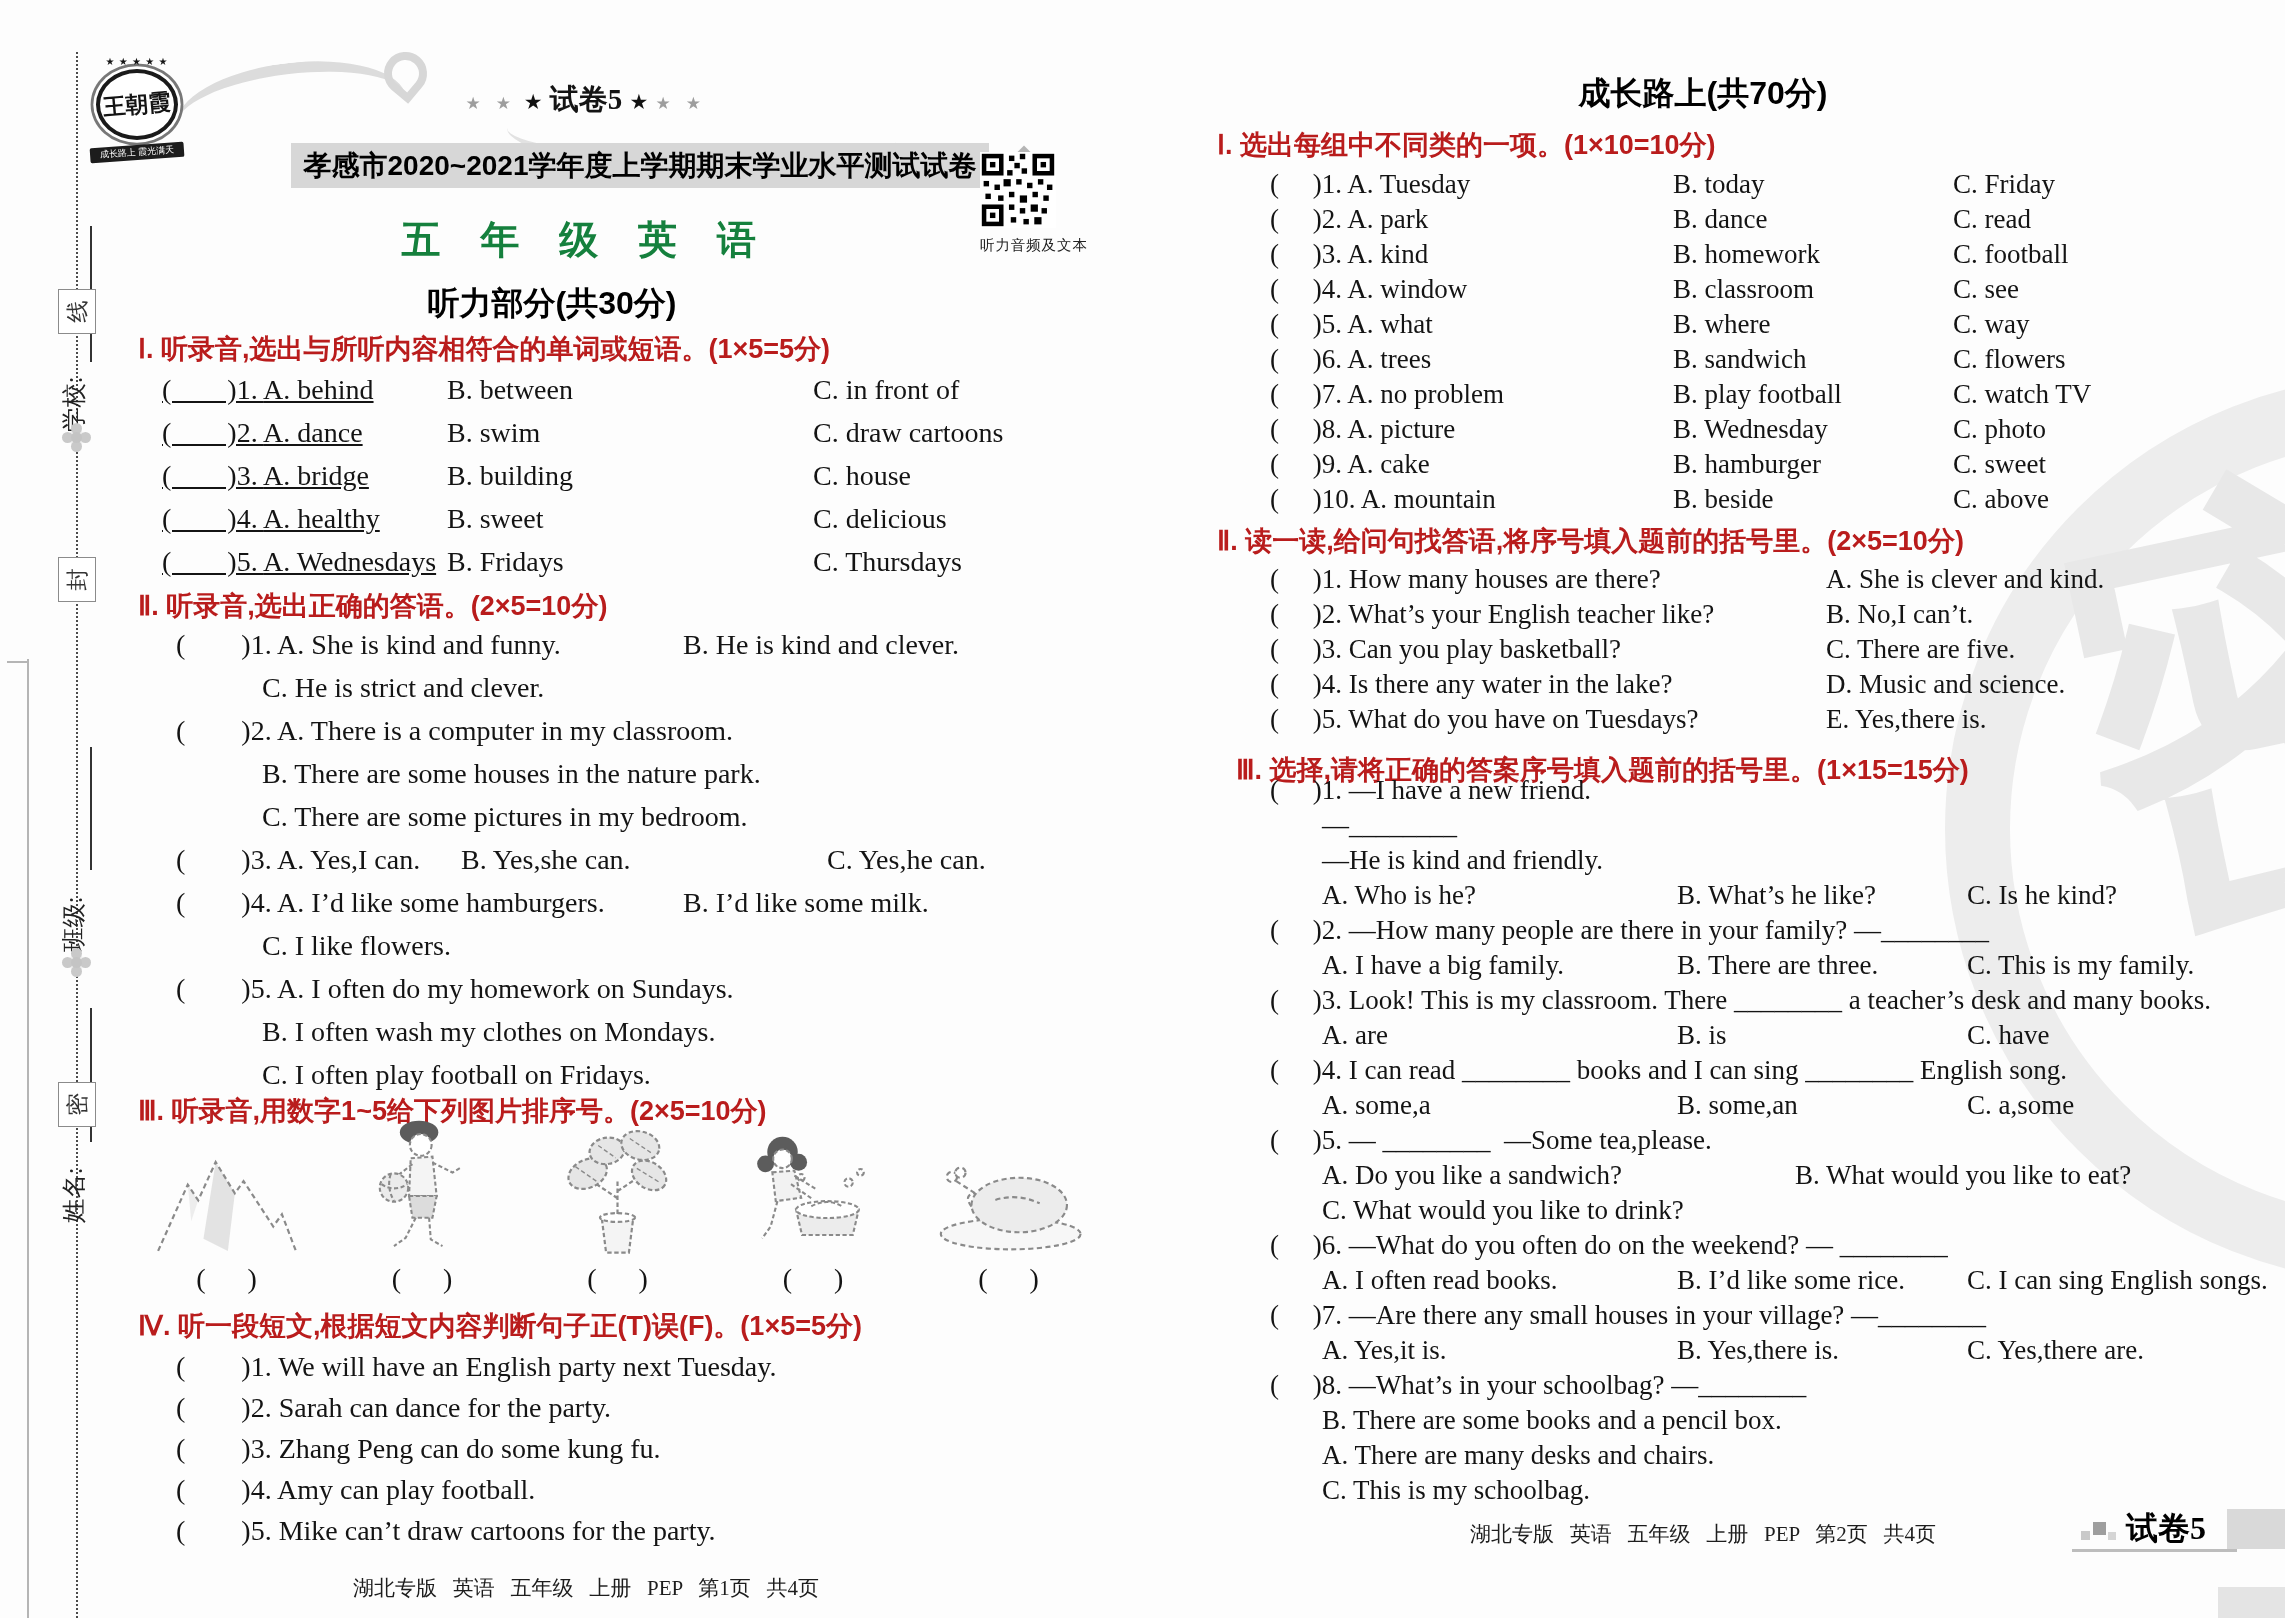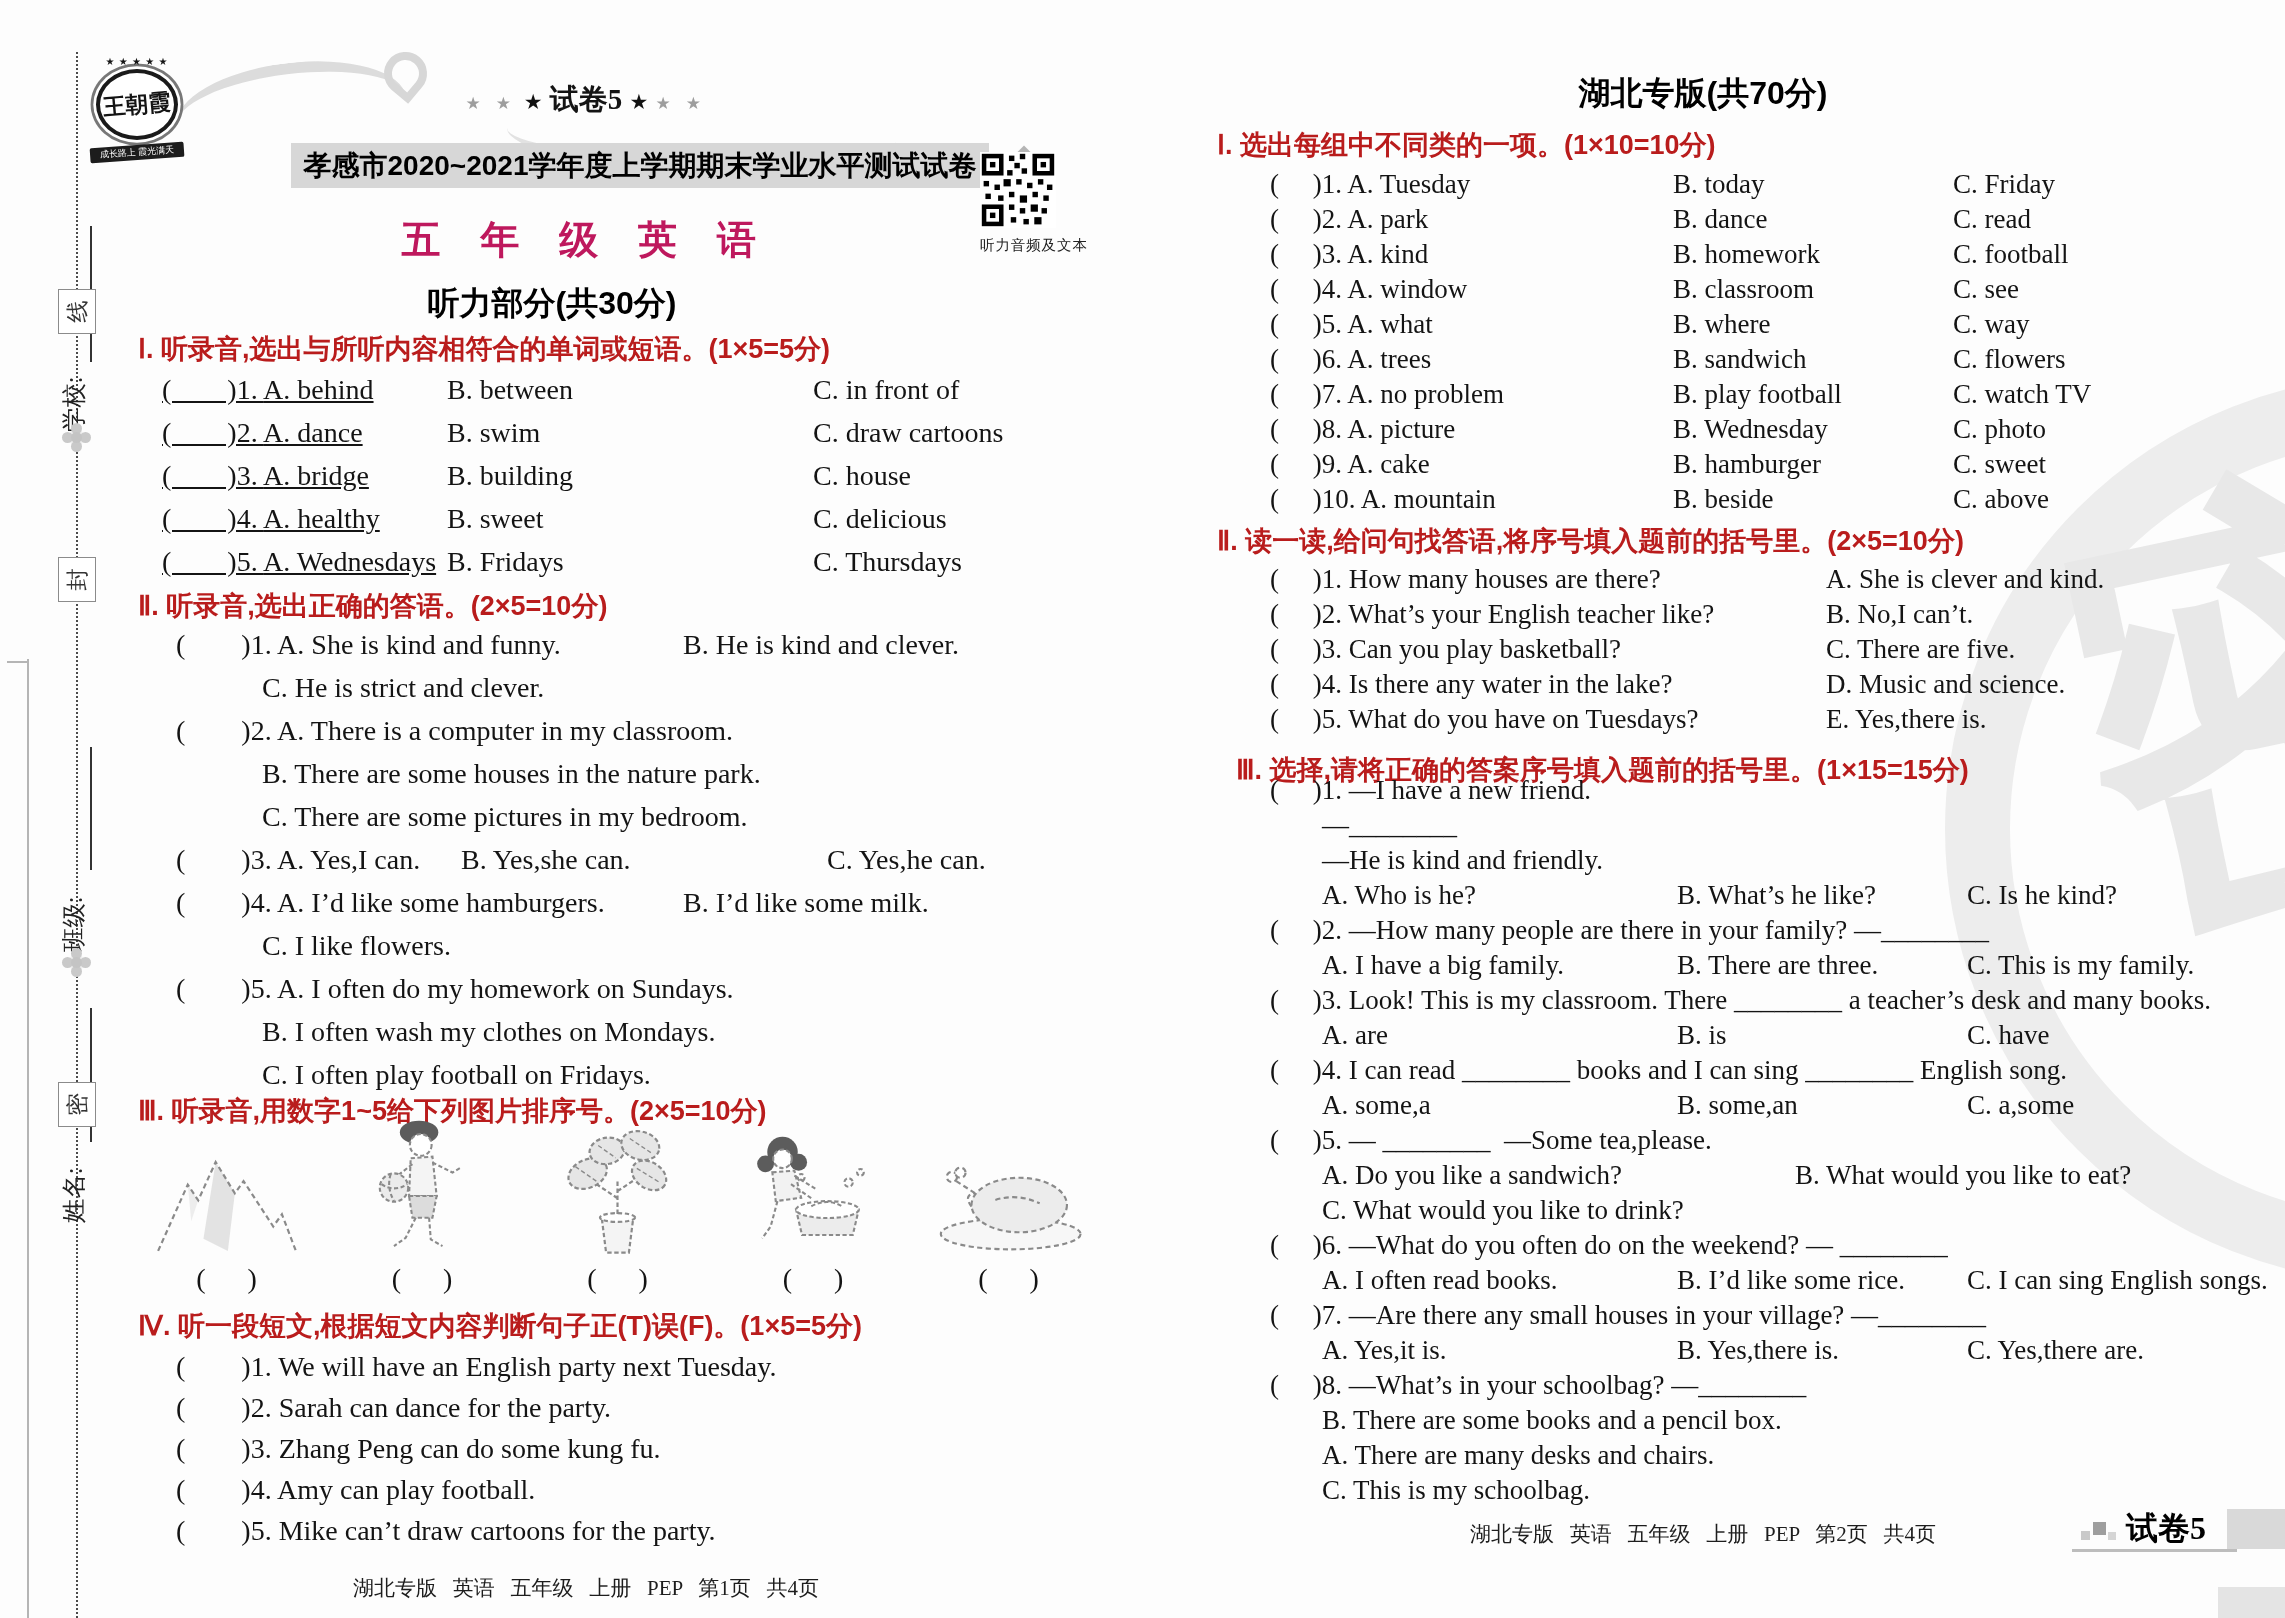--- a/index.html
+++ b/index.html
@@ -43,21 +43,21 @@
 
   .band{position:absolute;left:291px;top:143px;width:698px;height:45px;background:#d7d7d7;
         display:flex;align-items:center;justify-content:center;}
   .band-title{font-family:"Liberation Sans",sans-serif;font-weight:800;font-size:28px;color:#000;}
   .dia{position:absolute;background:#c9c9c9;transform:rotate(45deg);}
   .dia1{left:997px;top:156px;width:13.6px;height:13.6px;}
   .dia2{left:1013px;top:150px;width:22px;height:22px;background:#b5b5b5;}
   .dia3{left:1038px;top:159px;width:11.8px;height:11.8px;}
 
   .grade{position:absolute;left:118px;top:213px;width:936px;text-align:center;
-         font-family:"Liberation Sans",sans-serif;font-weight:800;font-size:39px;letter-spacing:14.5px;color:#be185d;}
+         font-family:"Liberation Sans",sans-serif;font-weight:800;font-size:39px;letter-spacing:14.5px;color:#15803d;}
   .part-title{position:absolute;font-family:"Liberation Sans",sans-serif;font-weight:800;font-size:32px;color:#000;text-align:center;}
   .lpart{left:118px;top:282px;width:868px;}
   .rpart{left:1217px;top:72px;width:972px;}
 
   
   .qr{position:absolute;left:980px;top:152px;width:76px;text-align:center;}
   .qr-caption{font-size:14.5px;margin-top:3.6px;color:#222;letter-spacing:0.9px;}
 
   
   .h-cn{position:absolute;font-family:"Liberation Sans",sans-serif;font-weight:800;font-size:27px;color:#b91c1c;white-space:pre;}
@@ -308,21 +308,21 @@
   <div class="rows" style="left:176px;top:1350px;width:914px;">
     <div class="row4"><span data-bind="listening.s4.r1.n">(        )1. </span><span data-bind="listening.s4.r1.t">We will have an English party next Tuesday.</span></div>
     <div class="row4"><span data-bind="listening.s4.r2.n">(        )2. </span><span data-bind="listening.s4.r2.t">Sarah can dance for the party.</span></div>
     <div class="row4"><span data-bind="listening.s4.r3.n">(        )3. </span><span data-bind="listening.s4.r3.t">Zhang Peng can do some kung fu.</span></div>
     <div class="row4"><span data-bind="listening.s4.r4.n">(        )4. </span><span data-bind="listening.s4.r4.t">Amy can play football.</span></div>
     <div class="row4"><span data-bind="listening.s4.r5.n">(        )5. </span><span data-bind="listening.s4.r5.t">Mike can’t draw cartoons for the party.</span></div>
   </div>
 
   <div class="footer f-left" data-bind="footer.left">湖北专版   英语   五年级   上册   PEP   第1页   共4页</div>
 
-  <div class="part-title rpart" data-bind="written.part">湖北专版(共70分)</div>
+  <div class="part-title rpart" data-bind="written.part">成长路上(共70分)</div>
 
   <div class="h-cn" style="left:1217px;top:127px;" data-bind="written.s1.h">Ⅰ. 选出每组中不同类的一项。(1×10=10分)</div>
   <div class="rows" style="left:1230px;top:168px;width:1049px;">
     <div class="rrow"><span data-bind="written.s1.r1.n">(     )1. </span><span data-bind="written.s1.r1.a">A. Tuesday</span><span class="abs rb" data-bind="written.s1.r1.b">B. today</span><span class="abs rc" data-bind="written.s1.r1.c">C. Friday</span></div>
     <div class="rrow"><span data-bind="written.s1.r2.n">(     )2. </span><span data-bind="written.s1.r2.a">A. park</span><span class="abs rb" data-bind="written.s1.r2.b">B. dance</span><span class="abs rc" data-bind="written.s1.r2.c">C. read</span></div>
     <div class="rrow"><span data-bind="written.s1.r3.n">(     )3. </span><span data-bind="written.s1.r3.a">A. kind</span><span class="abs rb" data-bind="written.s1.r3.b">B. homework</span><span class="abs rc" data-bind="written.s1.r3.c">C. football</span></div>
     <div class="rrow"><span data-bind="written.s1.r4.n">(     )4. </span><span data-bind="written.s1.r4.a">A. window</span><span class="abs rb" data-bind="written.s1.r4.b">B. classroom</span><span class="abs rc" data-bind="written.s1.r4.c">C. see</span></div>
     <div class="rrow"><span data-bind="written.s1.r5.n">(     )5. </span><span data-bind="written.s1.r5.a">A. what</span><span class="abs rb" data-bind="written.s1.r5.b">B. where</span><span class="abs rc" data-bind="written.s1.r5.c">C. way</span></div>
     <div class="rrow"><span data-bind="written.s1.r6.n">(     )6. </span><span data-bind="written.s1.r6.a">A. trees</span><span class="abs rb" data-bind="written.s1.r6.b">B. sandwich</span><span class="abs rc" data-bind="written.s1.r6.c">C. flowers</span></div>
     <div class="rrow"><span data-bind="written.s1.r7.n">(     )7. </span><span data-bind="written.s1.r7.a">A. no problem</span><span class="abs rb" data-bind="written.s1.r7.b">B. play football</span><span class="abs rc" data-bind="written.s1.r7.c">C. watch TV</span></div>

